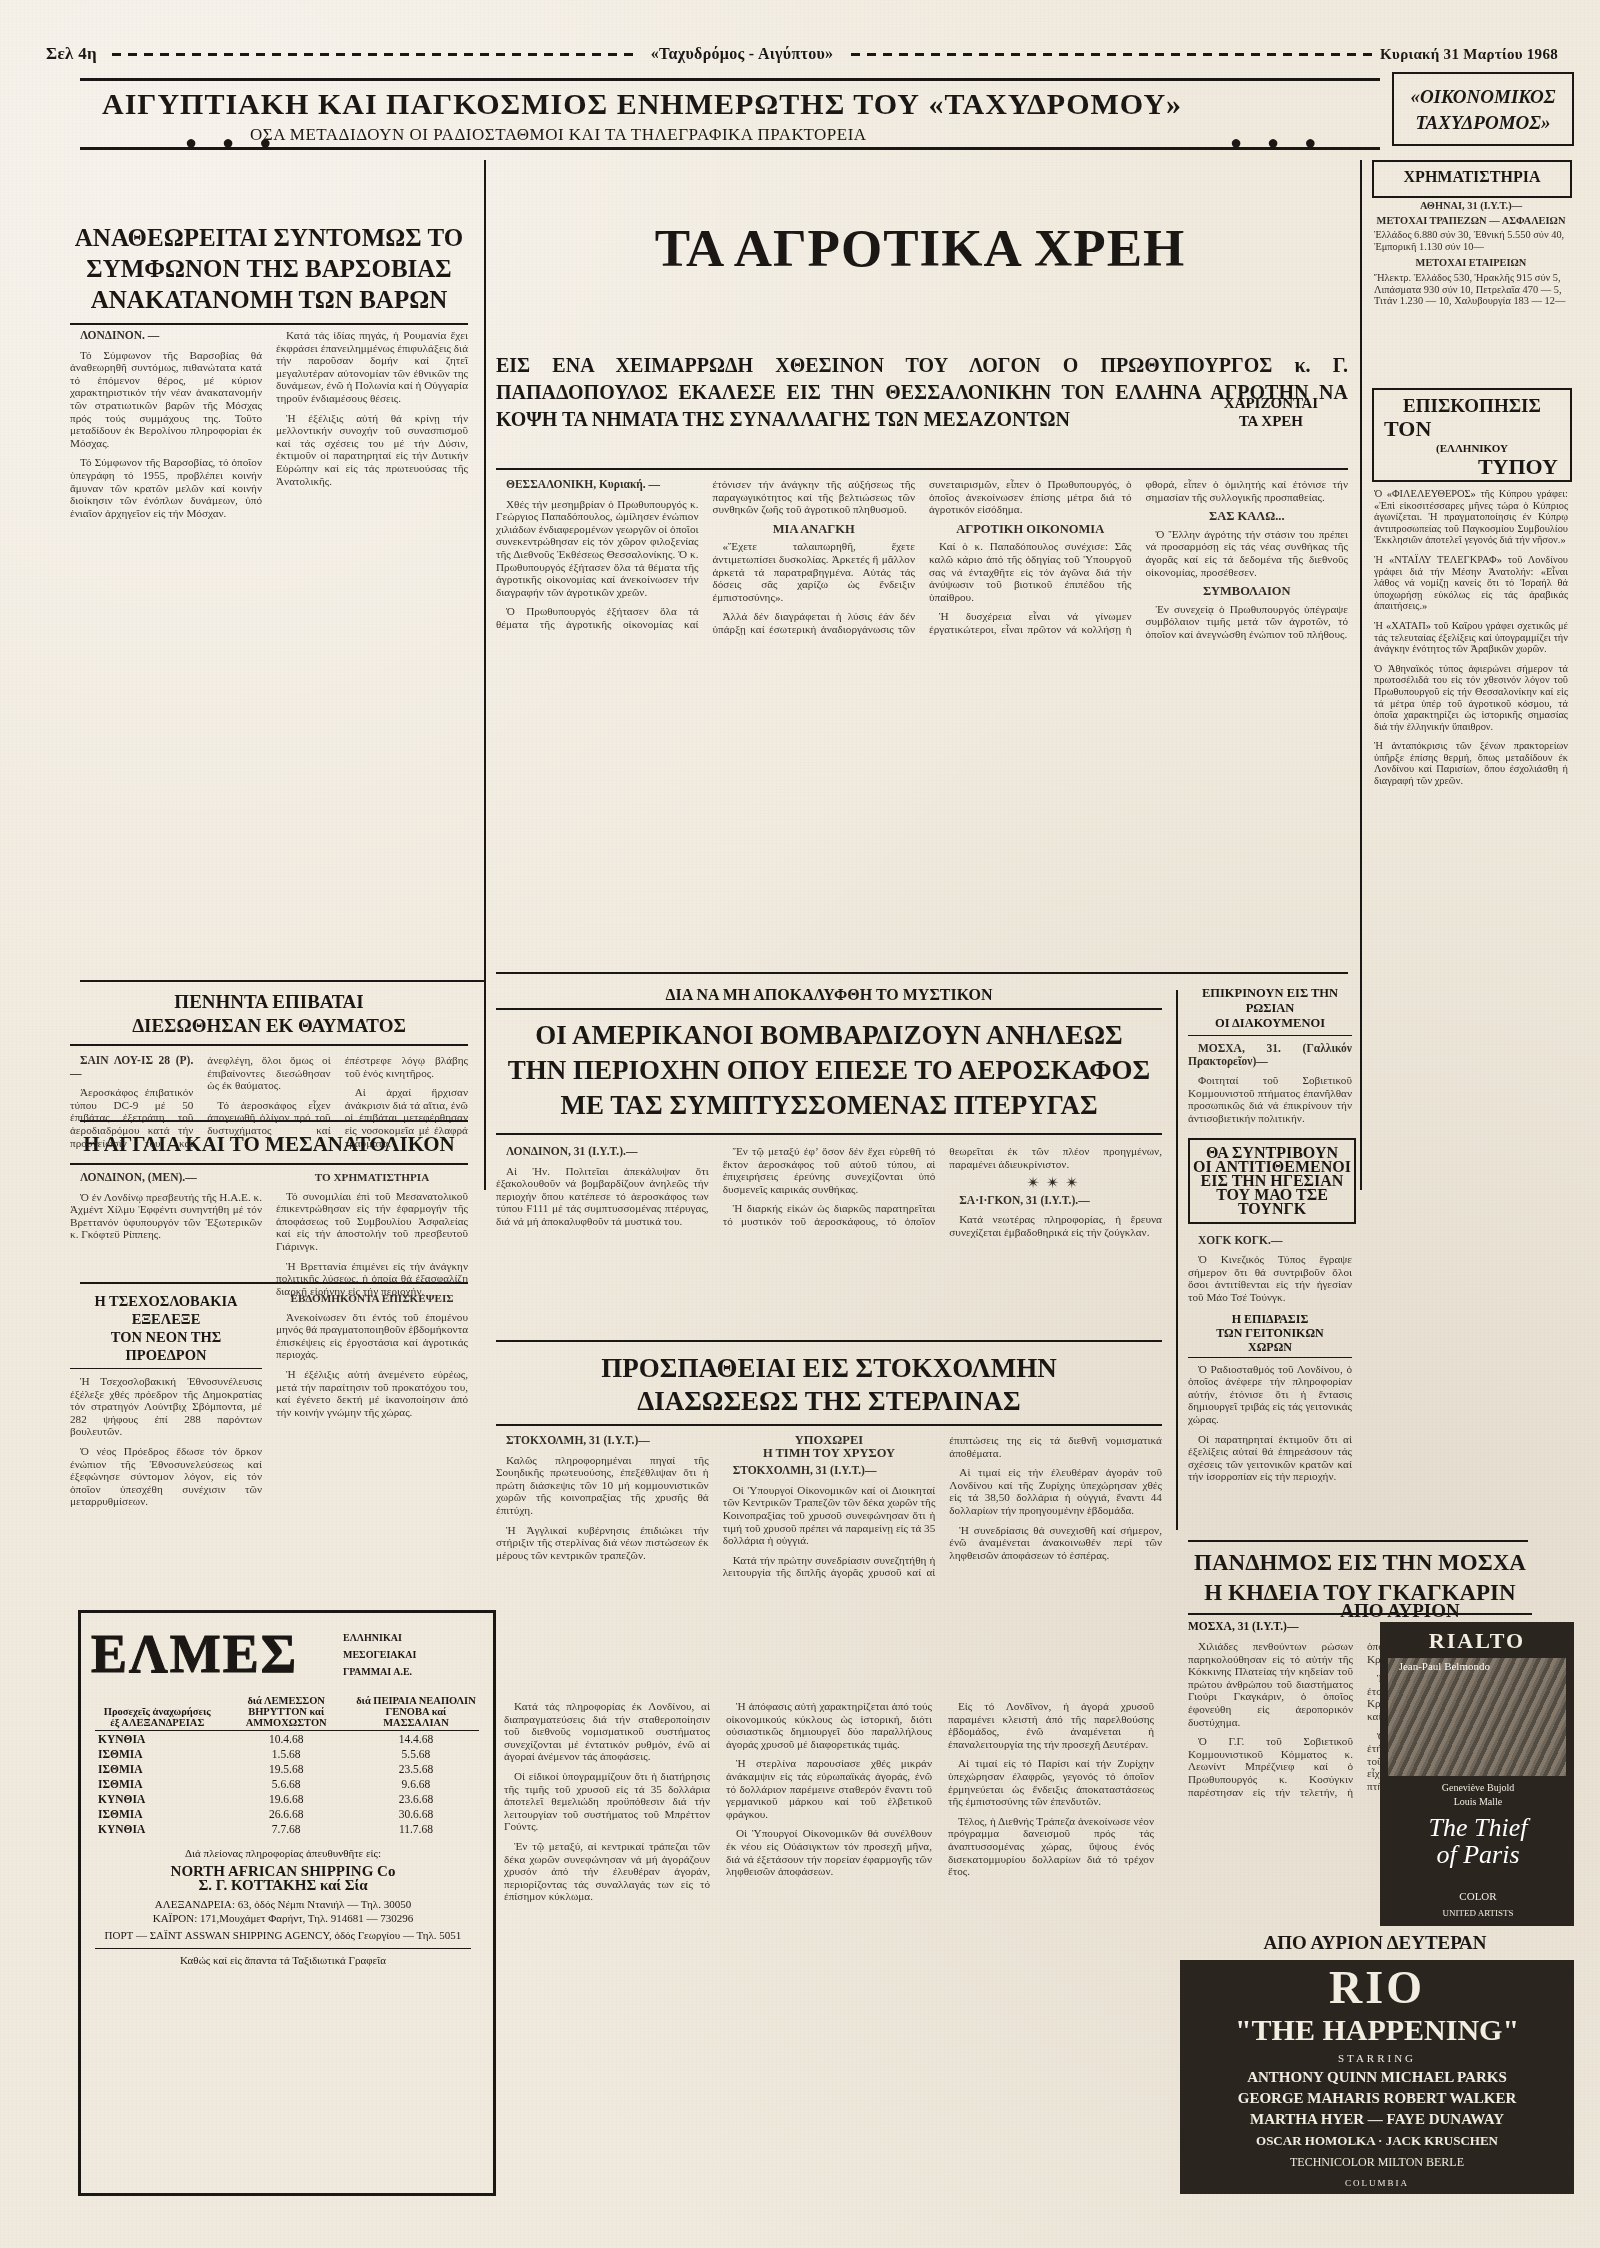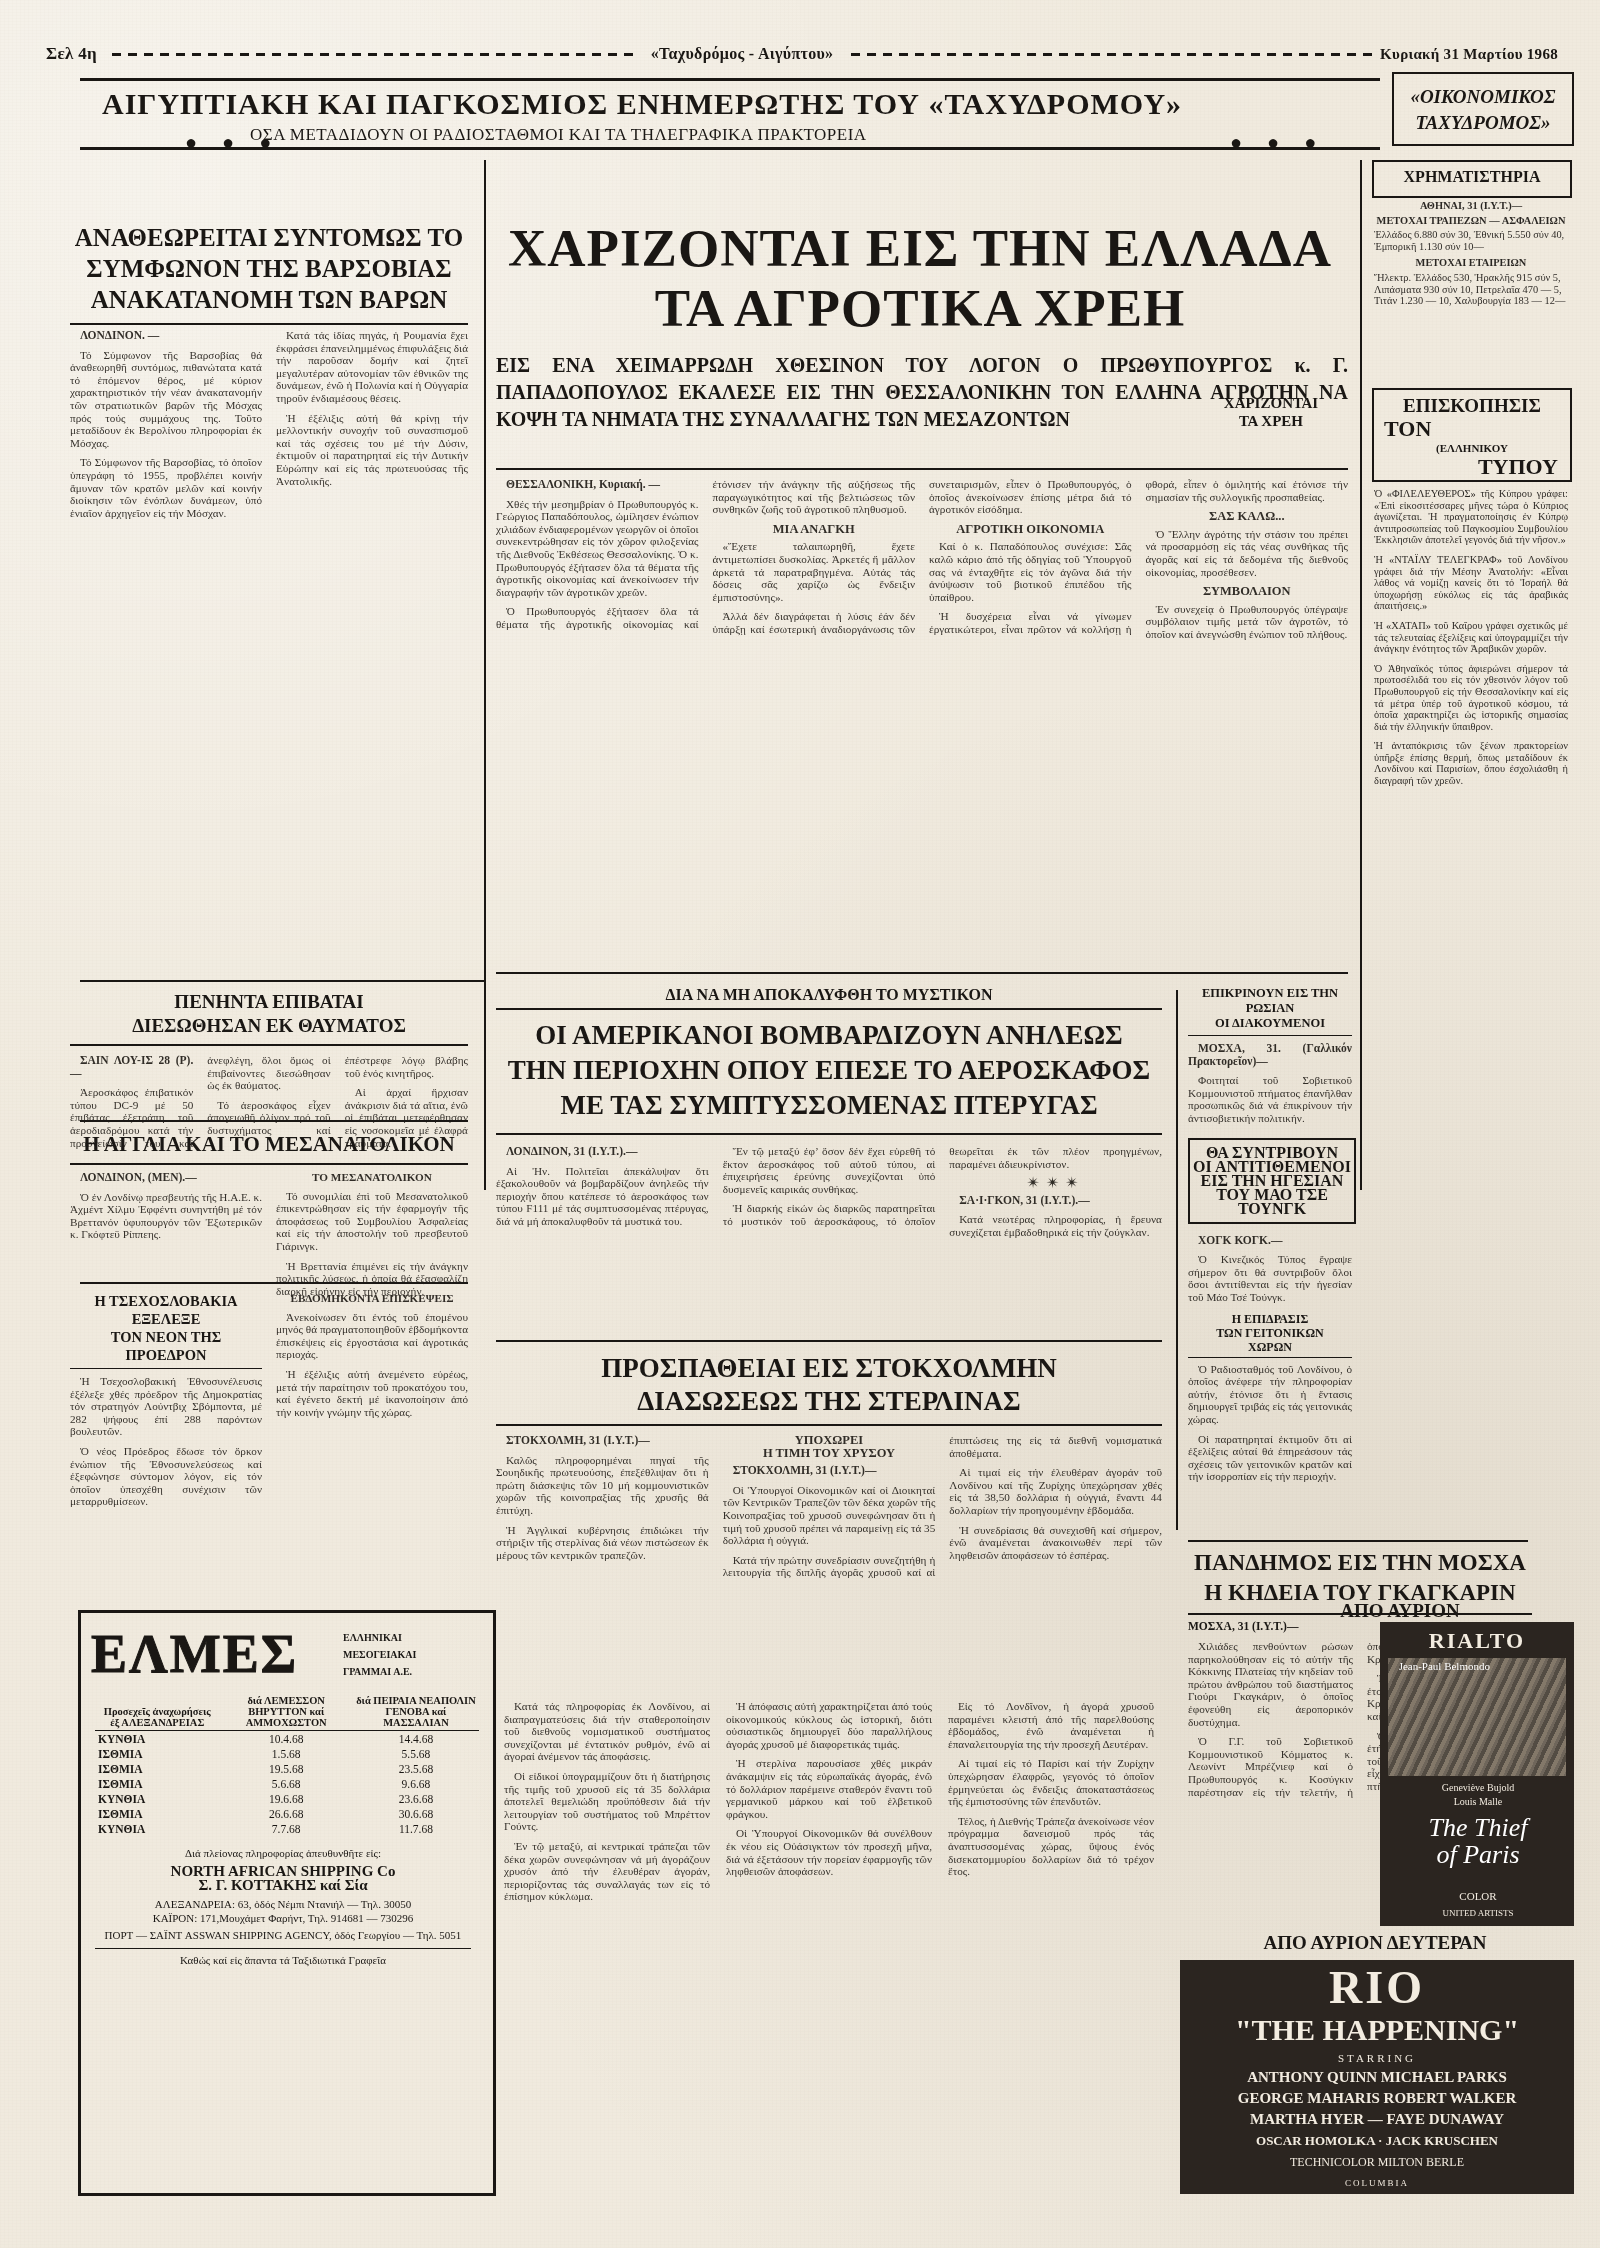--- a/index.html
+++ b/index.html
@@ -113,21 +113,20 @@
   <div class="txt blurry" style="column-count:2;margin-top:10px;height:330px;">
     <p><span class="dateline">ΛΟΝΔΙΝΟΝ. —</span></p>
     <p>Τό Σύμφωνον τῆς Βαρσοβίας θά ἀναθεωρηθῆ συντόμως, πιθανώτατα κατά τό ἑπόμενον θέρος, μέ κύριον χαρακτηριστικόν τήν νέαν ἀνακατανομήν τῶν στρατιωτικῶν βαρῶν τῆς Μόσχας πρός τούς συμμάχους της. Τοῦτο μεταδίδουν ἐκ Βερολίνου πληροφορίαι ἐκ Μόσχας.</p>
     <p>Τό Σύμφωνον τῆς Βαρσοβίας, τό ὁποῖον ὑπεγράφη τό 1955, προβλέπει κοινήν ἄμυναν τῶν κρατῶν μελῶν καί κοινήν διοίκησιν τῶν ἐνόπλων δυνάμεων, ὑπό ἑνιαῖον ἀρχηγεῖον εἰς τήν Μόσχαν.</p>
     <p>Κατά τάς ἰδίας πηγάς, ἡ Ρουμανία ἔχει ἐκφράσει ἐπανειλημμένως ἐπιφυλάξεις διά τήν παροῦσαν δομήν καί ζητεῖ μεγαλυτέραν αὐτονομίαν τῶν ἐθνικῶν της δυνάμεων, ἐνῶ ἡ Πολωνία καί ἡ Οὑγγαρία τηροῦν ἐνδιαμέσους θέσεις.</p>
     <p>Ἡ ἐξέλιξις αὐτή θά κρίνῃ τήν μελλοντικήν συνοχήν τοῦ συνασπισμοῦ καί τάς σχέσεις του μέ τήν Δύσιν, ἐκτιμοῦν οἱ παρατηρηταί εἰς τήν Δυτικήν Εὐρώπην καί εἰς τάς πρωτευούσας τῆς Ἀνατολικῆς.</p>
   </div>
 </div>
 
 <h1 class="hl-main">
-  <div>ΧΑΡΙΖΟΝΤΑΙ ΕΙΣ ΤΗΝ ΕΛΛΑΔΑ</div>
   <div>ΤΑ ΑΓΡΟΤΙΚΑ ΧΡΕΗ</div>
 </h1>
 <div class="hl-sub">ΕΙΣ ΕΝΑ ΧΕΙΜΑΡΡΩΔΗ ΧΘΕΣΙΝΟΝ ΤΟΥ ΛΟΓΟΝ Ο ΠΡΩΘΥΠΟΥΡΓΟΣ κ. Γ. ΠΑΠΑΔΟΠΟΥΛΟΣ ΕΚΑΛΕΣΕ ΕΙΣ ΤΗΝ ΘΕΣΣΑΛΟΝΙΚΗΝ ΤΟΝ ΕΛΛΗΝΑ ΑΓΡΟΤΗΝ ΝΑ ΚΟΨΗ ΤΑ ΝΗΜΑΤΑ ΤΗΣ ΣΥΝΑΛΛΑΓΗΣ ΤΩΝ ΜΕΣΑΖΟΝΤΩΝ</div>
 <div class="hrule" style="left:496px;top:468px;width:852px;"></div>
 
 <div class="txt blurry" style="position:absolute;left:496px;top:478px;width:852px;height:478px;column-count:4;">
   <p><span class="dateline">ΘΕΣΣΑΛΟΝΙΚΗ, Κυριακή. —</span></p>
   <p>Χθές τήν μεσημβρίαν ὁ Πρωθυπουργός κ. Γεώργιος Παπαδόπουλος, ὡμίλησεν ἐνώπιον χιλιάδων ἐνδιαφερομένων γεωργῶν οἱ ὁποῖοι συνεκεντρώθησαν εἰς τόν χῶρον φιλοξενίας τῆς Διεθνοῦς Ἐκθέσεως Θεσσαλονίκης. Ὁ κ. Πρωθυπουργός ἐξήτασεν ὅλα τά θέματα τῆς ἀγροτικῆς οἰκονομίας καί ἀνεκοίνωσεν τήν διαγραφήν τῶν ἀγροτικῶν χρεῶν.</p>
   <p>Ὁ Πρωθυπουργός ἐξήτασεν ὅλα τά θέματα τῆς ἀγροτικῆς οἰκονομίας καί ἐτόνισεν τήν ἀνάγκην τῆς αὐξήσεως τῆς παραγωγικότητος καί τῆς βελτιώσεως τῶν συνθηκῶν ζωῆς τοῦ ἀγροτικοῦ πληθυσμοῦ.</p>
   <div class="sub">ΜΙΑ ΑΝΑΓΚΗ</div>
@@ -190,21 +189,21 @@
 
 <div style="position:absolute;left:70px;top:1132px;width:398px;">
   <h3 class="col-head" style="font-size:21px;line-height:25px;">Η ΑΓΓΛΙΑ ΚΑΙ ΤΟ ΜΕΣΑΝΑΤΟΛΙΚΟΝ</h3>
   <div class="hrule" style="position:relative;top:6px;width:398px;"></div>
   <div style="display:flex;gap:14px;margin-top:12px;">
     <div style="width:192px;" class="txt blurry">
       <p><span class="dateline">ΛΟΝΔΙΝΟΝ, (ΜΕΝ).—</span></p>
       <p>Ὁ ἐν Λονδίνῳ πρεσβευτής τῆς Η.Α.Ε. κ. Ἀχμέντ Χίλμυ Ἐφφέντι συνηντήθη μέ τόν Βρεττανόν ὑφυπουργόν τῶν Ἐξωτερικῶν κ. Γκόφτεϋ Ρίππεης.</p>
     </div>
     <div style="width:192px;" class="txt blurry">
-      <div style="font-weight:bold;text-align:center;">ΤΟ ΜΕΣΑΝΑΤΟΛΙΚΟΝ</div>
+      <div style="font-weight:bold;text-align:center;">ΤΟ ΧΡΗΜΑΤΙΣΤΗΡΙΑ</div>
       <p style="margin-top:6px;">Τό συνομιλίαι ἐπὶ τοῦ Μεσανατολικοῦ ἐπικεντρώθησαν εἰς τήν ἐφαρμογήν τῆς ἀποφάσεως τοῦ Συμβουλίου Ἀσφαλείας καί εἰς τήν ἀποστολήν τοῦ πρεσβευτοῦ Γιάρινγκ.</p>
       <p>Ἡ Βρεττανία ἐπιμένει εἰς τήν ἀνάγκην πολιτικῆς λύσεως, ἡ ὁποία θά ἐξασφαλίζῃ διαρκῆ εἰρήνην εἰς τήν περιοχήν.</p>
     </div>
   </div>
 </div>
 <div class="hrule" style="left:80px;top:1282px;width:388px;"></div>
 
 <div style="position:absolute;left:70px;top:1292px;width:398px;display:flex;gap:14px;">
   <div style="width:192px;">
     <h4 class="col-head" style="font-size:14.5px;line-height:18px;">

